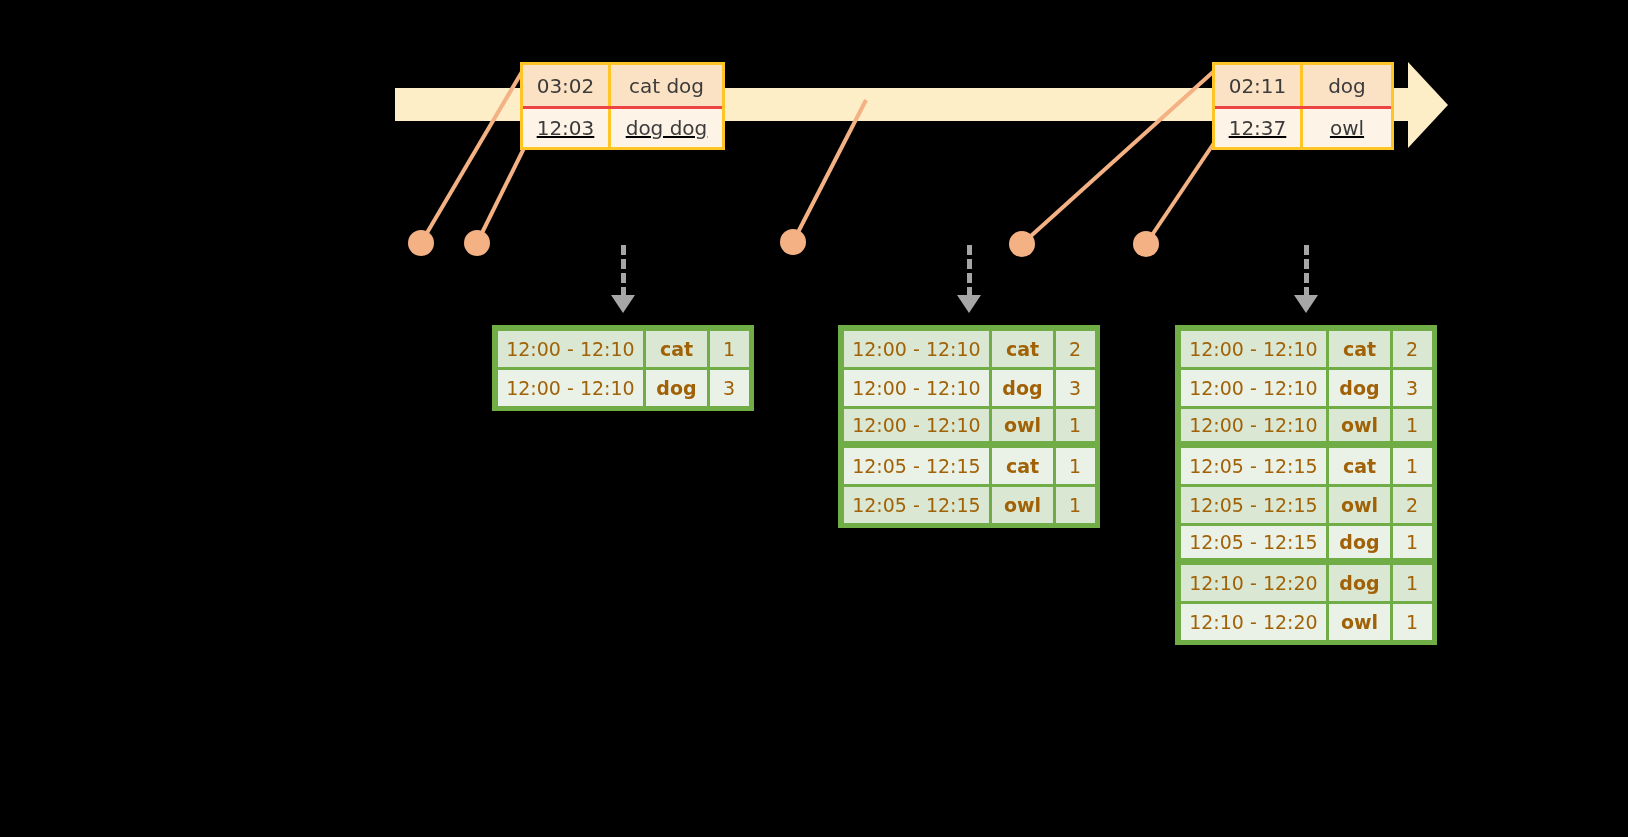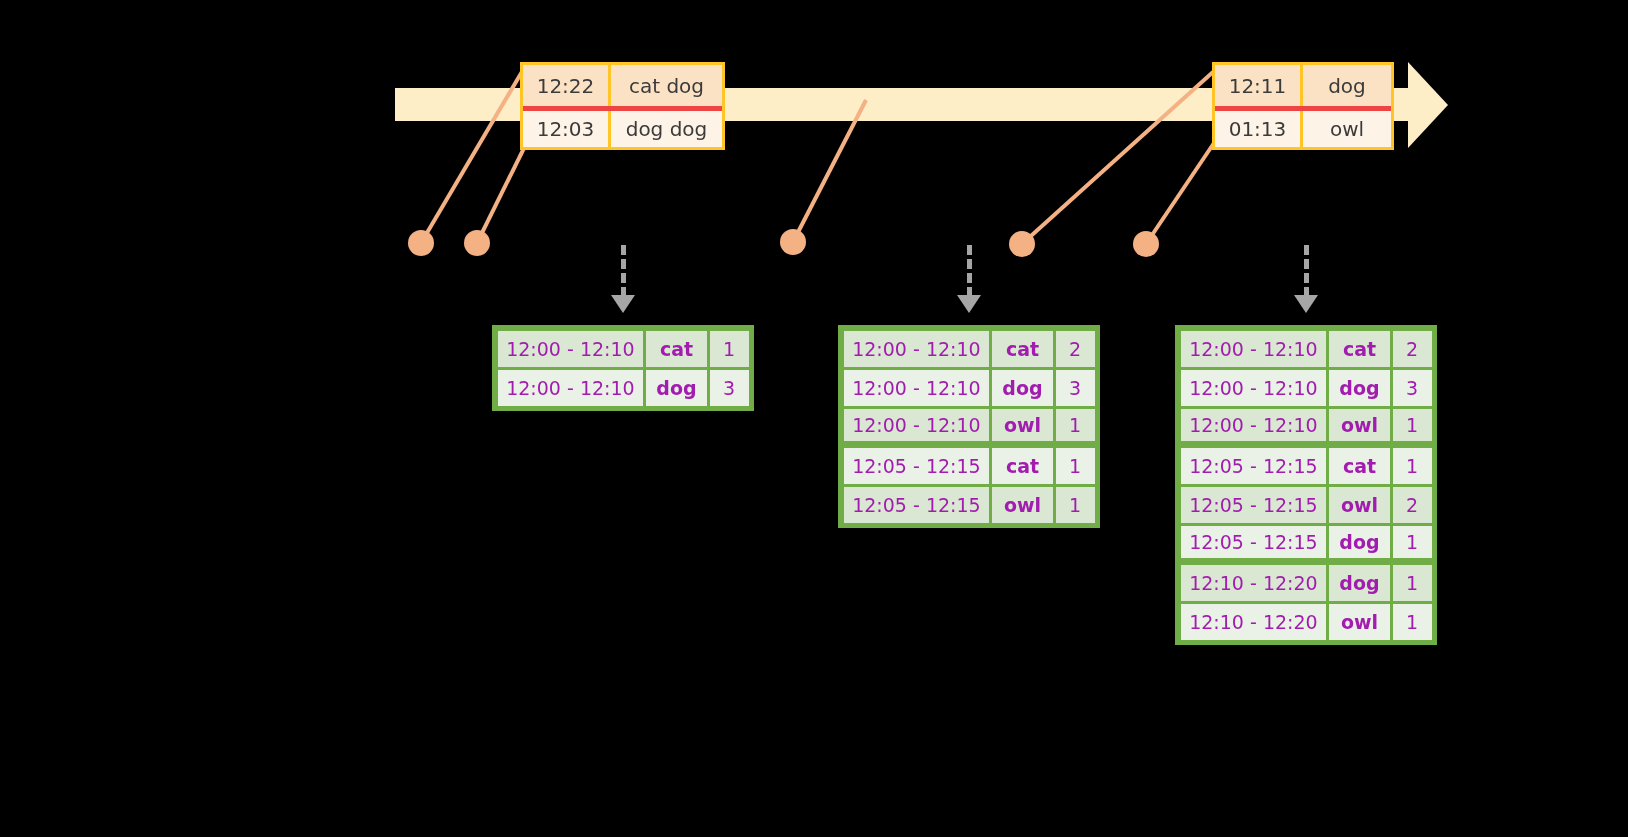--- a/index.html
+++ b/index.html
@@ -48,21 +48,22 @@
     border: 3px solid #ffc425;
     box-sizing: border-box;
     background: #fdeed8;
   }
   .event-row {
     display: flex;
     height: 41px;
     box-sizing: border-box;
   }
   .event-row + .event-row {
-    border-top: 5px solid #ef4444;
+    border-top: 3px solid #ef4444;
+    text-decoration: underline;
   }
   .event-row.shaded .ev-time,
   .event-row.shaded .ev-words { background: #fce2c4; }
   .event-row.plain .ev-time,
   .event-row.plain .ev-words { background: #fdf3e7; }
 
   .ev-time {
     width: 88px;
     display: flex;
     align-items: center;
@@ -106,21 +107,21 @@
   .agg-row {
     display: flex;
     height: 39px;
     box-sizing: border-box;
   }
   .agg-row > div {
     display: flex;
     align-items: center;
     justify-content: center;
     font-size: 19px;
-    color: #a21caf;
+    color: #a16207;
     box-sizing: border-box;
     margin: 1.5px;
   }
   .agg-row.shaded > div { background: #dae7d2; }
   .agg-row.plain  > div { background: #eaf1e6; }
   .agg-row.group-end { border-bottom: 4px solid #70ad47; }
 
   .c-window { width: 150px; }
   .c-word   { width: 62px; font-weight: bold; }
   .c-count  { width: 40px; }
@@ -182,37 +183,37 @@
     <div class="stem"></div>
       <div class="head"></div>
   </div>
   <div class="drop-arrow" style="left:1299px; top:245px;">
     <div class="stem"></div>
       <div class="head"></div>
   </div>
 
   <div class="event-box" id="box-a">
     <div class="event-row shaded">
-      <div class="ev-time">12:22</div>
+      <div class="ev-time">03:02</div>
       <div class="ev-words">cat dog</div>
     </div>
     <div class="event-row plain">
       <div class="ev-time">12:03</div>
       <div class="ev-words">dog dog</div>
     </div>
   </div>
 
 
   <div class="event-box" id="box-c">
     <div class="event-row shaded">
-      <div class="ev-time">12:11</div>
+      <div class="ev-time">02:11</div>
       <div class="ev-words">dog</div>
     </div>
     <div class="event-row plain">
-      <div class="ev-time">01:13</div>
+      <div class="ev-time">12:37</div>
       <div class="ev-words">owl</div>
     </div>
   </div>
 
   <div class="agg-table" id="tbl-1">
       <div class="agg-row shaded">
         <div class="c-window">12:00 - 12:10</div>
         <div class="c-word">cat</div>
         <div class="c-count">1</div>
       </div>

